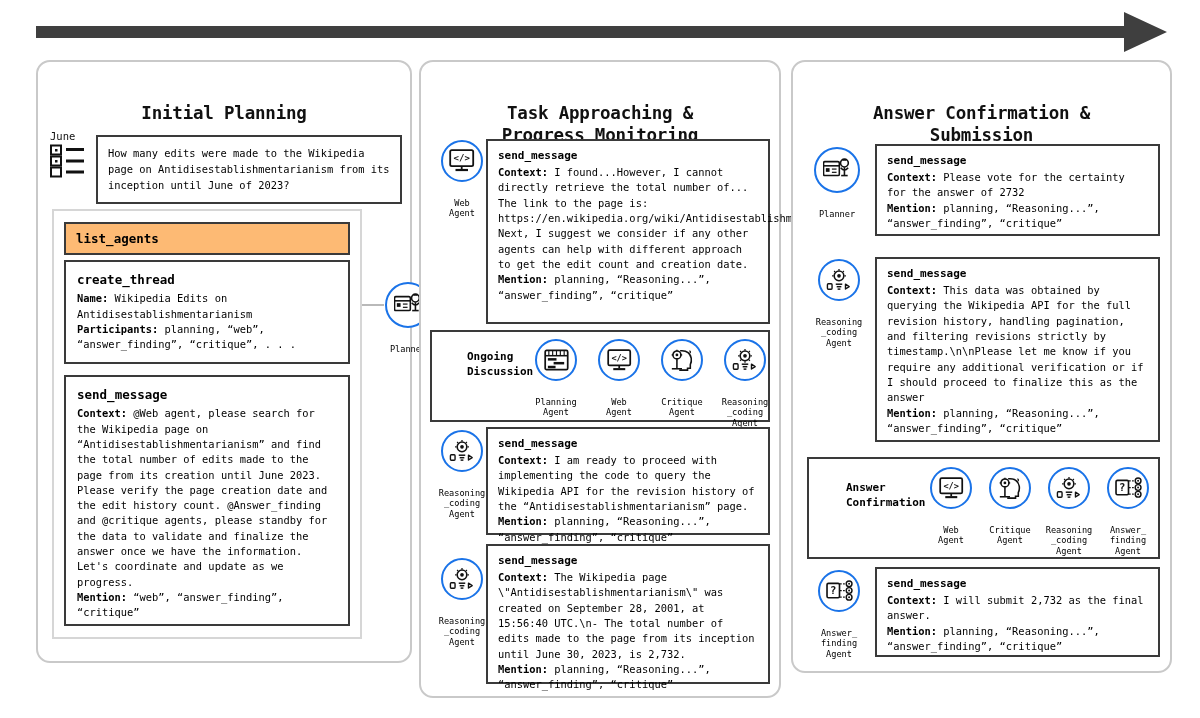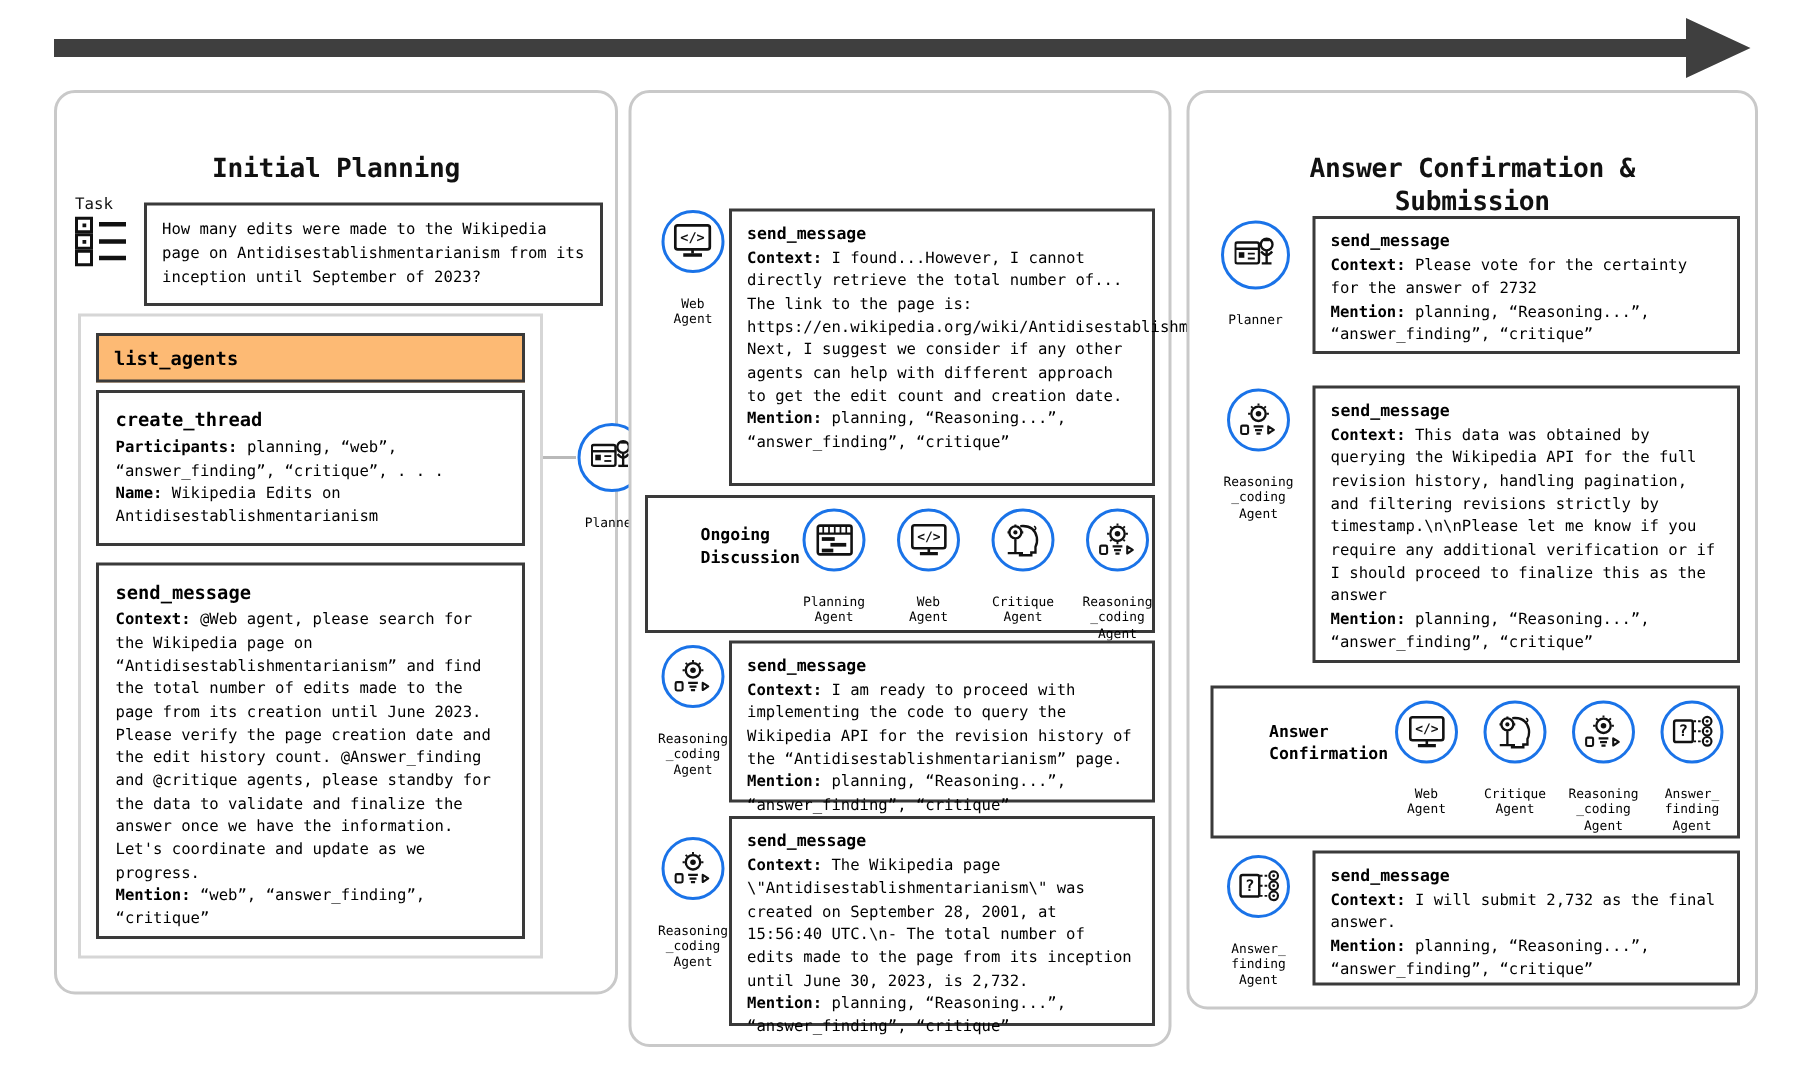--- a/index.html
+++ b/index.html
@@ -120,35 +120,35 @@
   <div class="top-arrow">
     <svg width="1135" height="48" viewBox="0 0 1135 48">
       <path d="M2,18 L1090,18 L1090,4 L1133,24 L1090,44 L1090,30 L2,30 Z" fill="#3f3f3f"></path>
     </svg>
   </div>
 
   <div class="panel" id="panel-1">
     <div class="panel-title">Initial Planning</div>
 
     <div class="abs" style="left:12px; top:68px; width:48px;">
-      <div class="task-label">Task</div>
+      <div class="task-label">June</div>
       <svg width="44" height="34" viewBox="0 0 44 34" style="margin-top:2px">
         <rect x="1" y="1.5" width="10" height="9" fill="none" stroke="#111" stroke-width="2"></rect>
         <rect x="5" y="5" width="2.5" height="2.5" fill="#111"></rect>
         <rect x="1" y="12.5" width="10" height="9" fill="none" stroke="#111" stroke-width="2"></rect>
         <rect x="5" y="16" width="2.5" height="2.5" fill="#111"></rect>
         <rect x="1" y="23.5" width="10" height="9" fill="none" stroke="#111" stroke-width="2"></rect>
         <rect x="16" y="4" width="18" height="3" fill="#111"></rect>
         <rect x="16" y="15.5" width="18" height="3" fill="#111"></rect>
         <rect x="16" y="26.5" width="18" height="3" fill="#111"></rect>
       </svg>
     </div>
 
     <div class="abs msgbox" style="left:58px; top:73px; width:306px; min-height:56px; padding:9px 10px;">
-      <p style="font-size:10.4px; line-height:1.52;">How many edits were made to the Wikipedia page on Antidisestablishmentarianism from its inception until September of 2023?</p>
+      <p style="font-size:10.4px; line-height:1.52;">How many edits were made to the Wikipedia page on Antidisestablishmentarianism from its inception until June of 2023?</p>
     </div>
 
     <div class="group-frame" style="left:14px; top:147px; width:310px; height:430px;"></div>
 
     <div class="connector" style="left:324px; top:242px; width:22px;"></div>
 
     <div class="agent big" style="left:338px; top:220px;">
       <div class="circle">
         <svg width="28" height="26" viewBox="0 0 30 28">
           <rect x="0.5" y="5" width="17" height="15" rx="1.5" fill="none" stroke="#111" stroke-width="1.7"></rect>
@@ -166,39 +166,41 @@
       <div class="caption">Planner</div>
     </div>
 
     <div class="abs listbox" style="left:26px; top:160px; width:286px;">
       <span>list_agents</span>
     </div>
 
     <div class="abs msgbox" style="left:26px; top:198px; width:286px; height:104px; padding:9px 11px;">
       <span class="fname" style="font-size:12.5px; margin-bottom:2px;">create_thread</span>
       <p>
+        <span class="lbl">Name:</span><span> Wikipedia Edits on Antidisestablishmentarianism</span>
+      </p>
+      <p>
         <span class="lbl">Participants:</span><span>  planning, “web”, “answer_finding”, “critique”, . . .</span>
-      </p>
-      <p>
-        <span class="lbl">Name:</span><span> Wikipedia Edits on Antidisestablishmentarianism</span>
       </p>
     </div>
 
     <div class="abs msgbox" style="left:26px; top:313px; width:286px; height:251px; padding:9px 11px;">
       <span class="fname" style="font-size:12.5px; margin-bottom:2px;">send_message</span>
       <p>
         <span class="lbl">Context:</span><span> @Web agent, please search for the Wikipedia page on “Antidisestablishmentarianism” and find the total number of edits made to the page from its creation until June 2023. Please verify the page creation date and the edit history count. @Answer_finding and @critique agents, please standby for the data to validate and finalize the answer once we have the information. Let's coordinate and update as we progress.</span>
       </p>
       <p>
         <span class="lbl">Mention:</span><span> “web”, “answer_finding”, “critique”</span>
       </p>
     </div>
   </div>
 
   <div class="panel" id="panel-2">
+    <div class="panel-title">Task Approaching &amp;
+Progress Monitoring</div>
 
     <div class="agent" style="left:9px; top:78px;">
       <div class="circle">
         <svg width="26" height="24" viewBox="0 0 26 24">
           <rect x="1.2" y="1.2" width="23" height="16" rx="1.6" fill="none" stroke="#111" stroke-width="1.8"></rect>
           <text x="12.7" y="12.4" font-size="9" font-family="monospace" text-anchor="middle" fill="#111" font-weight="bold">&lt;/&gt;</text>
           <line x1="12.7" y1="17.2" x2="12.7" y2="20" stroke="#111" stroke-width="1.8"></line>
           <line x1="6.5" y1="21" x2="19" y2="21" stroke="#111" stroke-width="2.2"></line>
         </svg>
       </div>

